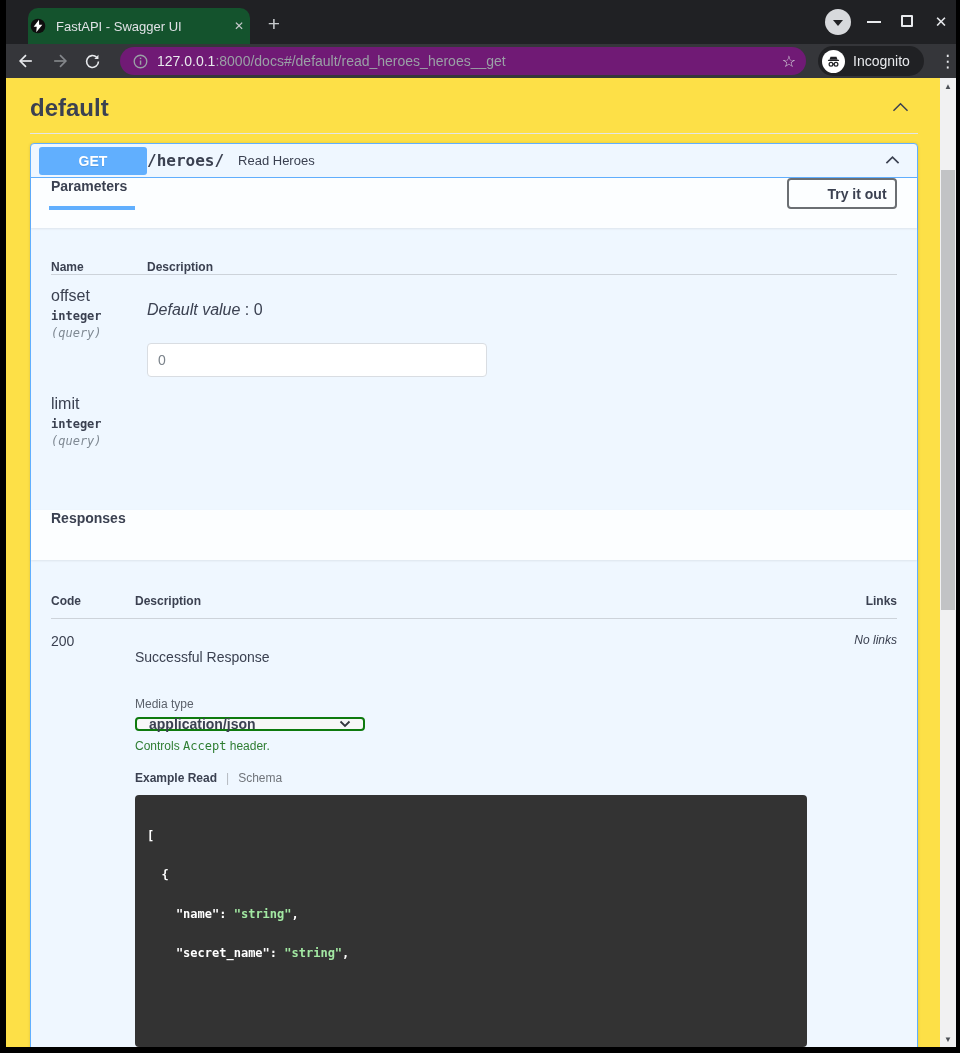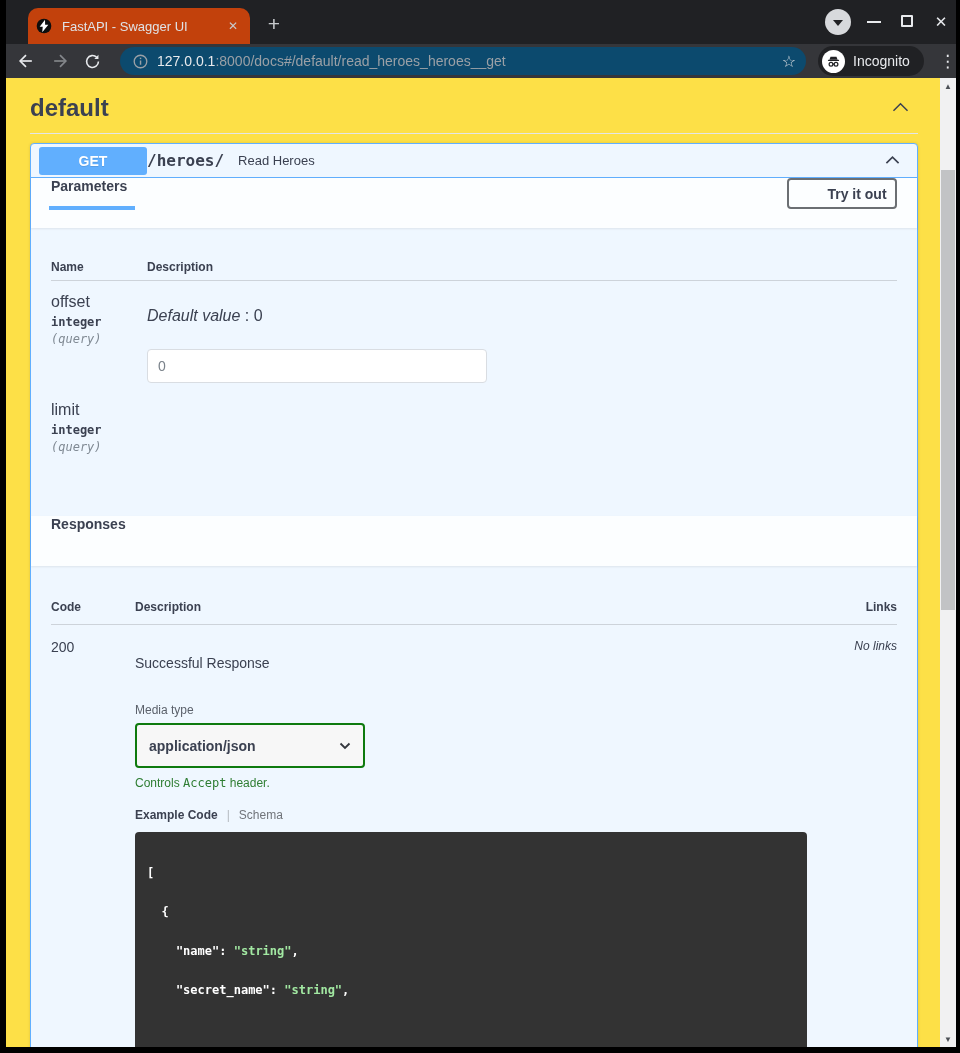--- a/index.html
+++ b/index.html
@@ -11,22 +11,22 @@
   .window { position:relative; width:960px; height:1053px; background:#000; }
   .edge { position:absolute; background:#000; z-index:60; }
   .edge-left { left:0; top:0; width:6px; height:100%; }
   .edge-right { right:0; top:0; width:4px; height:100%; }
   .edge-bottom { left:0; bottom:0; width:100%; height:6px; }
 
   
   .tabstrip { position:absolute; left:0; top:0; width:100%; height:44px; background:#202124; }
   .tab {
     position:absolute; left:28px; top:8px; width:222px; height:36px;
-    background:#c2410c; border-radius:10px 10px 0 0;
-    display:flex; align-items:center; padding:0 8px;
+    background:#14532d; border-radius:10px 10px 0 0;
+    display:flex; align-items:center; padding:0 2px;
   }
   .tab-title { margin-left:10px; flex:1; font-size:13px; color:#e0e2e6;
     white-space:nowrap; overflow:hidden; }
   .tab-close { width:18px; height:18px; display:flex; align-items:center; justify-content:center;
     color:#c7cacd; font-size:12px; border-radius:50%; cursor:pointer; }
   .newtab { position:absolute; left:260px; top:10px; width:28px; height:28px;
     display:flex; align-items:center; justify-content:center;
     color:#c6c9cc; font-size:21px; font-weight:400; }
   .win-menu { position:absolute; left:825px; top:9px; width:26px; height:26px; border-radius:50%;
     background:#d7d9dc; display:flex; align-items:center; justify-content:center; }
@@ -37,21 +37,21 @@
     border:2px solid #e8eaed; border-radius:1px; }
   .win-close { position:absolute; left:930px; top:11px; width:22px; height:22px;
     display:flex; align-items:center; justify-content:center; color:#e8eaed; font-size:15px; }
 
   .toolbar { position:absolute; left:0; top:44px; width:100%; height:34px; background:#35363a;
     display:flex; align-items:center; }
   .navbtn { width:28px; height:28px; display:flex; align-items:center; justify-content:center; }
   .navbtn.back { margin-left:12px; }
   .navbtn.fwd  { margin-left:6px; }
   .navbtn.reload { margin-left:4px; }
-  .omnibox { margin-left:14px; width:686px; height:28px; background:#0c4a6e; border-radius:14px;
+  .omnibox { margin-left:14px; width:686px; height:28px; background:#701a75; border-radius:14px;
     display:flex; align-items:center; padding:0 10px 0 12px; }
   .omni-url { margin-left:8px; font-size:14px; color:#9aa0a6; white-space:nowrap; overflow:hidden; flex:1; }
   .omni-url .host { color:#e8eaed; }
   .omni-star { color:#dadce0; font-size:16px; margin-left:8px; }
   .incog-chip { margin-left:12px; height:30px; border-radius:15px; background:#202124;
     display:flex; align-items:center; padding:0 14px 0 4px; }
   .incog-circle { width:23px; height:23px; border-radius:50%; background:#fff;
     display:flex; align-items:center; justify-content:center; }
   .incog-label { margin-left:8px; font-size:14px; color:#e8eaed; }
   .menu-dots { margin-left:12px; color:#e8eaed; font-size:17px; width:24px; text-align:center; }
@@ -87,21 +87,21 @@
   .band { background:rgba(255,255,255,.8); min-height:50px; display:flex; align-items:flex-start;
     padding:0 20px; box-shadow:0 1px 2px rgba(0,0,0,.08); }
   .tab-item { font-size:14px; font-weight:700; position:relative; padding-bottom:0; }
   .tab-item .underline { position:absolute; left:-2px; right:-8px; bottom:-16px; height:4px; background:#61affe; }
   .tryout-btn { margin-left:auto; width:110px; height:31px; background:transparent;
     border:2px solid #6b6f73; border-radius:4px; color:#3b4151;
     font-family:"Liberation Sans",sans-serif; font-size:14px; font-weight:700;padding-left:36px; }
 
   .params-body { padding:32px 20px 62px 20px; }
   .tbl-head2 { display:grid; grid-template-columns:96px 1fr; font-size:12px; font-weight:700;
-    padding-bottom:6px; border-bottom:1px solid #cdd3da; }
+    padding-bottom:0; border-bottom:1px solid #cdd3da; }
   .param-row { display:grid; grid-template-columns:96px 1fr; }
   .param-row.first { padding-top:12px; }
   .param-row.second { padding-top:18px; }
   .p-name { font-size:16px; }
   .p-type { font-family:"DejaVu Sans Mono",monospace; font-size:12px; font-weight:700; margin-top:4px; }
   .p-in { font-family:"DejaVu Sans Mono",monospace; font-size:12px; font-style:italic;
     color:#808a94; margin-top:3px; }
   .p-default { font-size:16px; margin-top:14px; }
   .p-default .dl { font-style:italic; }
   .p-input { display:block; margin-top:24px; width:340px; height:34px; background:#fff;
@@ -113,21 +113,21 @@
   .tbl-head3 { display:grid; grid-template-columns:84px 1fr 90px; font-size:12px; font-weight:700;
     padding-bottom:10px; border-bottom:1px solid #cdd3da; }
   .tbl-head3 .links, .resp-links { text-align:right; }
   .resp-row { display:grid; grid-template-columns:84px 1fr 90px; padding-top:14px; }
   .resp-code { font-size:14px; }
   .resp-links { font-size:12px; font-style:italic; }
   .resp-title { font-size:14px; margin-top:16px; }
 
   .media-block { margin-top:32px; }
   .media-label { font-size:12px; color:#5b616b; }
-  .media-select { margin-top:6px; width:230px; height:45px; background:#f7f7f7;
+  .media-select { margin-top:6px; width:230px; height:14px; background:#f7f7f7;
     border:2px solid #0e7a0e; border-radius:4px; display:flex; align-items:center;
     padding:0 12px; font-size:14px; font-weight:700; color:#3b4151; }
   .media-select .sel-chevron { margin-left:auto; display:flex; }
   .accept-hint { margin-top:8px; font-size:12px; color:#2e7d32; }
   .accept-hint .code { font-family:"DejaVu Sans Mono",monospace; }
 
   .ex-tabs { margin-top:18px; font-size:12px; display:flex; align-items:center; }
   .ex-tab-active { font-weight:700; color:#3b4151; }
   .ex-sep { margin:0 9px; color:#b5bac0; }
   .ex-tab { color:#70747a; }
@@ -293,21 +293,21 @@
                   <span class="sel-chevron">
                     <svg width="12" height="8" viewBox="0 0 12 8" fill="none" stroke="#33373d" stroke-width="1.8">
                       <path d="M1.5 1.5 L6 6 L10.5 1.5"></path>
                     </svg>
                   </span>
                 </div>
                 <div class="accept-hint"><span>Controls </span><span class="code">Accept</span><span> header.</span></div>
               </div>
 
               <div class="ex-tabs">
-                <span class="ex-tab-active">Example Code</span>
+                <span class="ex-tab-active">Example Read</span>
                 <span class="ex-sep">|</span>
                 <span class="ex-tab">Schema</span>
               </div>
 
               <div class="codeblock">
                 <div class="cl"><span class="ck">[</span></div>
                 <div class="cl"><span class="ck">  {</span></div>
                 <div class="cl"><span class="ck">    "name"</span><span class="ck">: </span><span class="cs">"string"</span><span class="ck">,</span></div>
                 <div class="cl"><span class="ck">    "secret_name"</span><span class="ck">: </span><span class="cs">"string"</span><span class="ck">,</span></div>
                 

